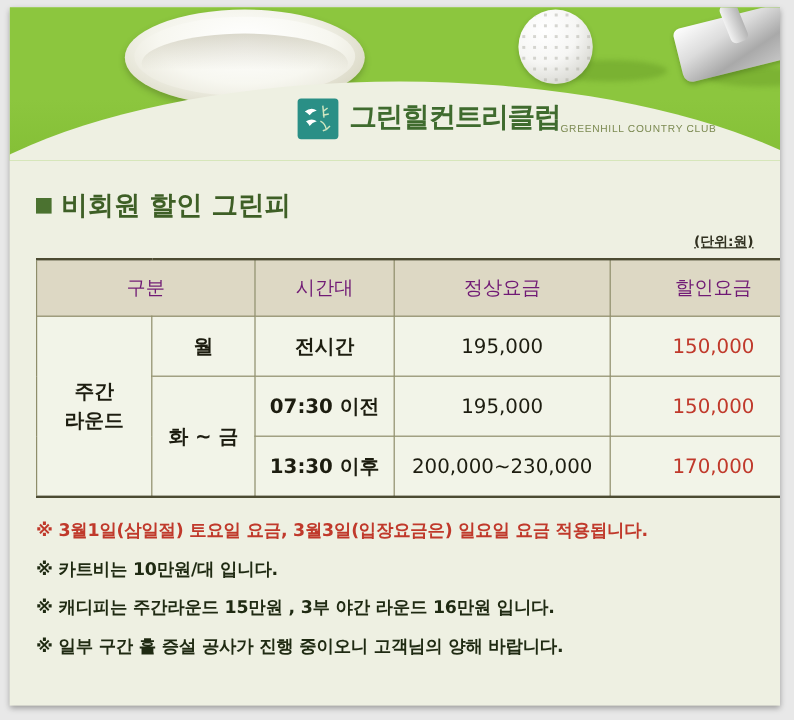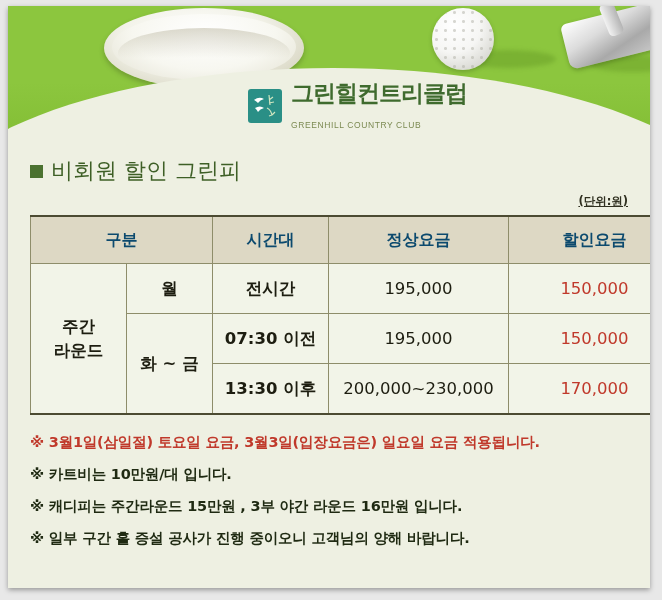--- a/index.html
+++ b/index.html
@@ -95,56 +95,56 @@
   .logo{
     position:absolute;left:240px;top:76px;
     display:flex;align-items:center;gap:9px;z-index:6;
   }
   .logo-mark{
     width:34px;height:34px;border-radius:3px;
     background:#2a8f86;
     position:relative;flex:0 0 auto;
   }
   .logo-mark svg{position:absolute;left:2px;top:2px;}
-  .logo-text{display:flex;flex-direction:column;line-height:1;}
+  .logo-text{display:flex;flex-direction:row;line-height:1;}
   .logo-kr{
     font-size:23px;font-weight:bold;color:#3f6b2e;letter-spacing:-1px;
   }
   .logo-en{
     font-size:8.5px;color:#7c8a52;letter-spacing:.6px;
     font-family:Liberation Sans, sans-serif;
     margin-top:16px;
   }
 
   
   .content{position:relative;padding:0 22px;}
   .title{
     margin-top:22px;
-    font-size:22px;font-weight:normal;color:#3e5f26;
+    font-size:22px;font-weight:bold;color:#3e5f26;
     display:flex;align-items:center;gap:8px;
   }
   .title .sq{
     display:inline-block;width:13px;height:13px;background:#4b7230;
   }
   .unit{
     text-align:right;font-size:11.5px;font-weight:bold;color:#303020;
     margin-top:8px;margin-bottom:6px;text-decoration:underline;
   }
 
   
   table{
     width:600px;border-collapse:collapse;
     table-layout:fixed;
   }
   table,table td,table th{border:1px solid #8e8d6a;}
   table{border-top:2px solid #4c4b32;border-bottom:2px solid #4c4b32;}
   th{
     background:#ddd8c4;
     height:44px;
-    font-size:16px;font-weight:bold;color:#0c4a6e;
+    font-size:16px;font-weight:normal;color:#701a75;
     text-align:center;
   }
   td{
     background:#f2f4e8;
     height:47px;
     font-size:16.5px;color:#1d1d10;
     text-align:center;font-weight:bold;
   }
   td.cat{font-size:16.5px;line-height:1.45;}
   td.price{font-weight:normal;}

